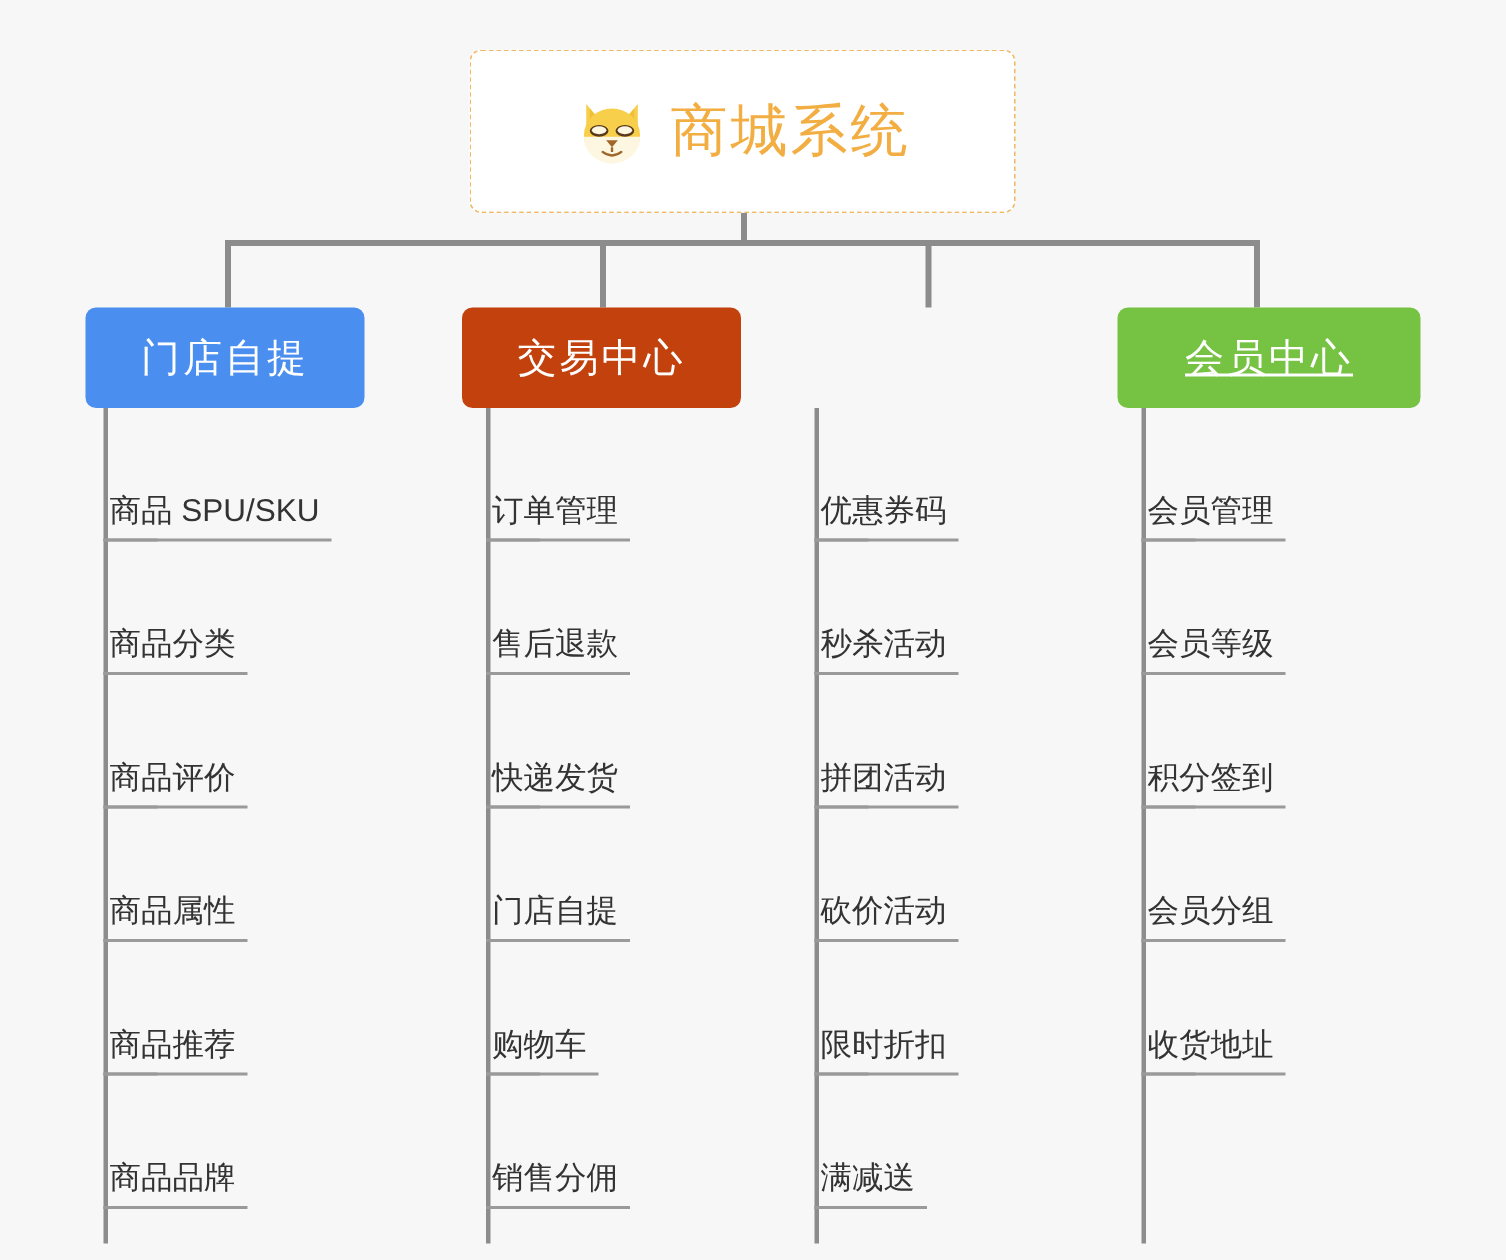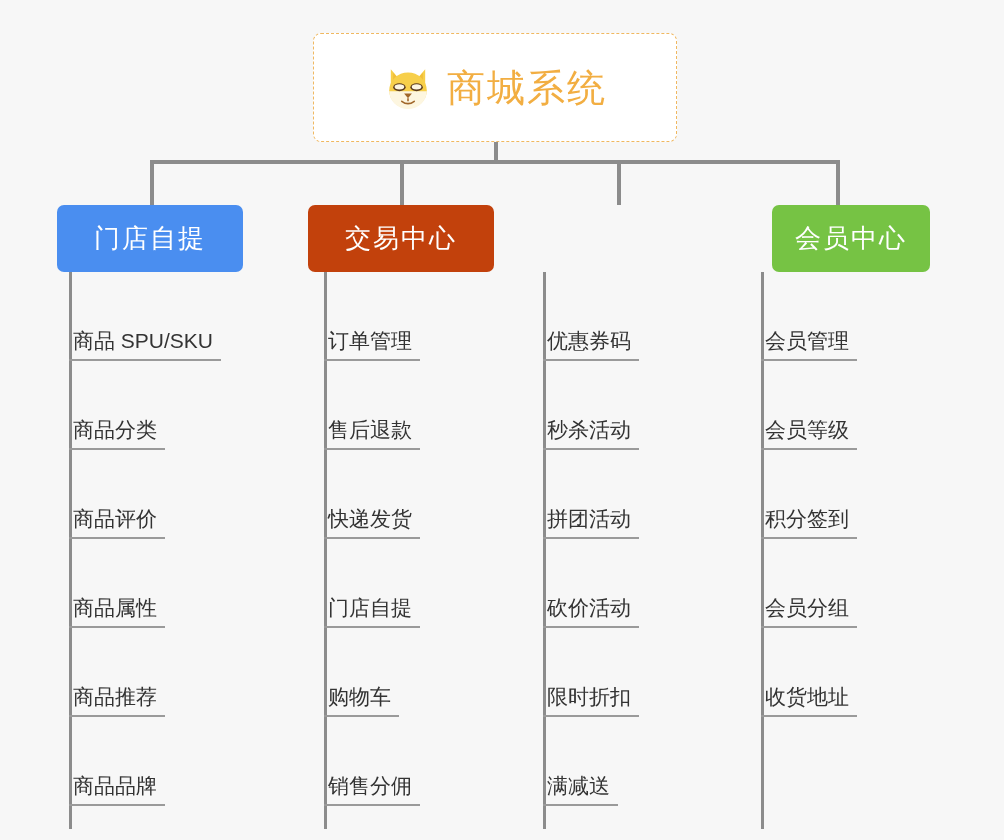--- a/index.html
+++ b/index.html
@@ -47,21 +47,21 @@
   .cat{
     position:absolute;top:205px;height:67px;
     border-radius:7px;
     display:flex;align-items:center;justify-content:center;
     color:#ffffff;font-size:26px;letter-spacing:2px;
     box-sizing:border-box;white-space:nowrap;
   }
   .cat.c1{left:57px;width:186px;}
   .cat.c2{left:308px;width:186px;}
   .cat.c3{left:525px;width:186px;}
-  .cat.c4{left:772px;width:158px;}
+  .cat.c4{left:745px;width:202px;text-decoration:underline;}
 
   
   .col{position:absolute;top:272px;width:230px;}
   .col.k1{left:69px;}
   .col.k2{left:324px;}
   .col.k3{left:543px;}
   .col.k4{left:761px;}
 
   .spine{
     position:absolute;left:0;top:0;width:3px;

